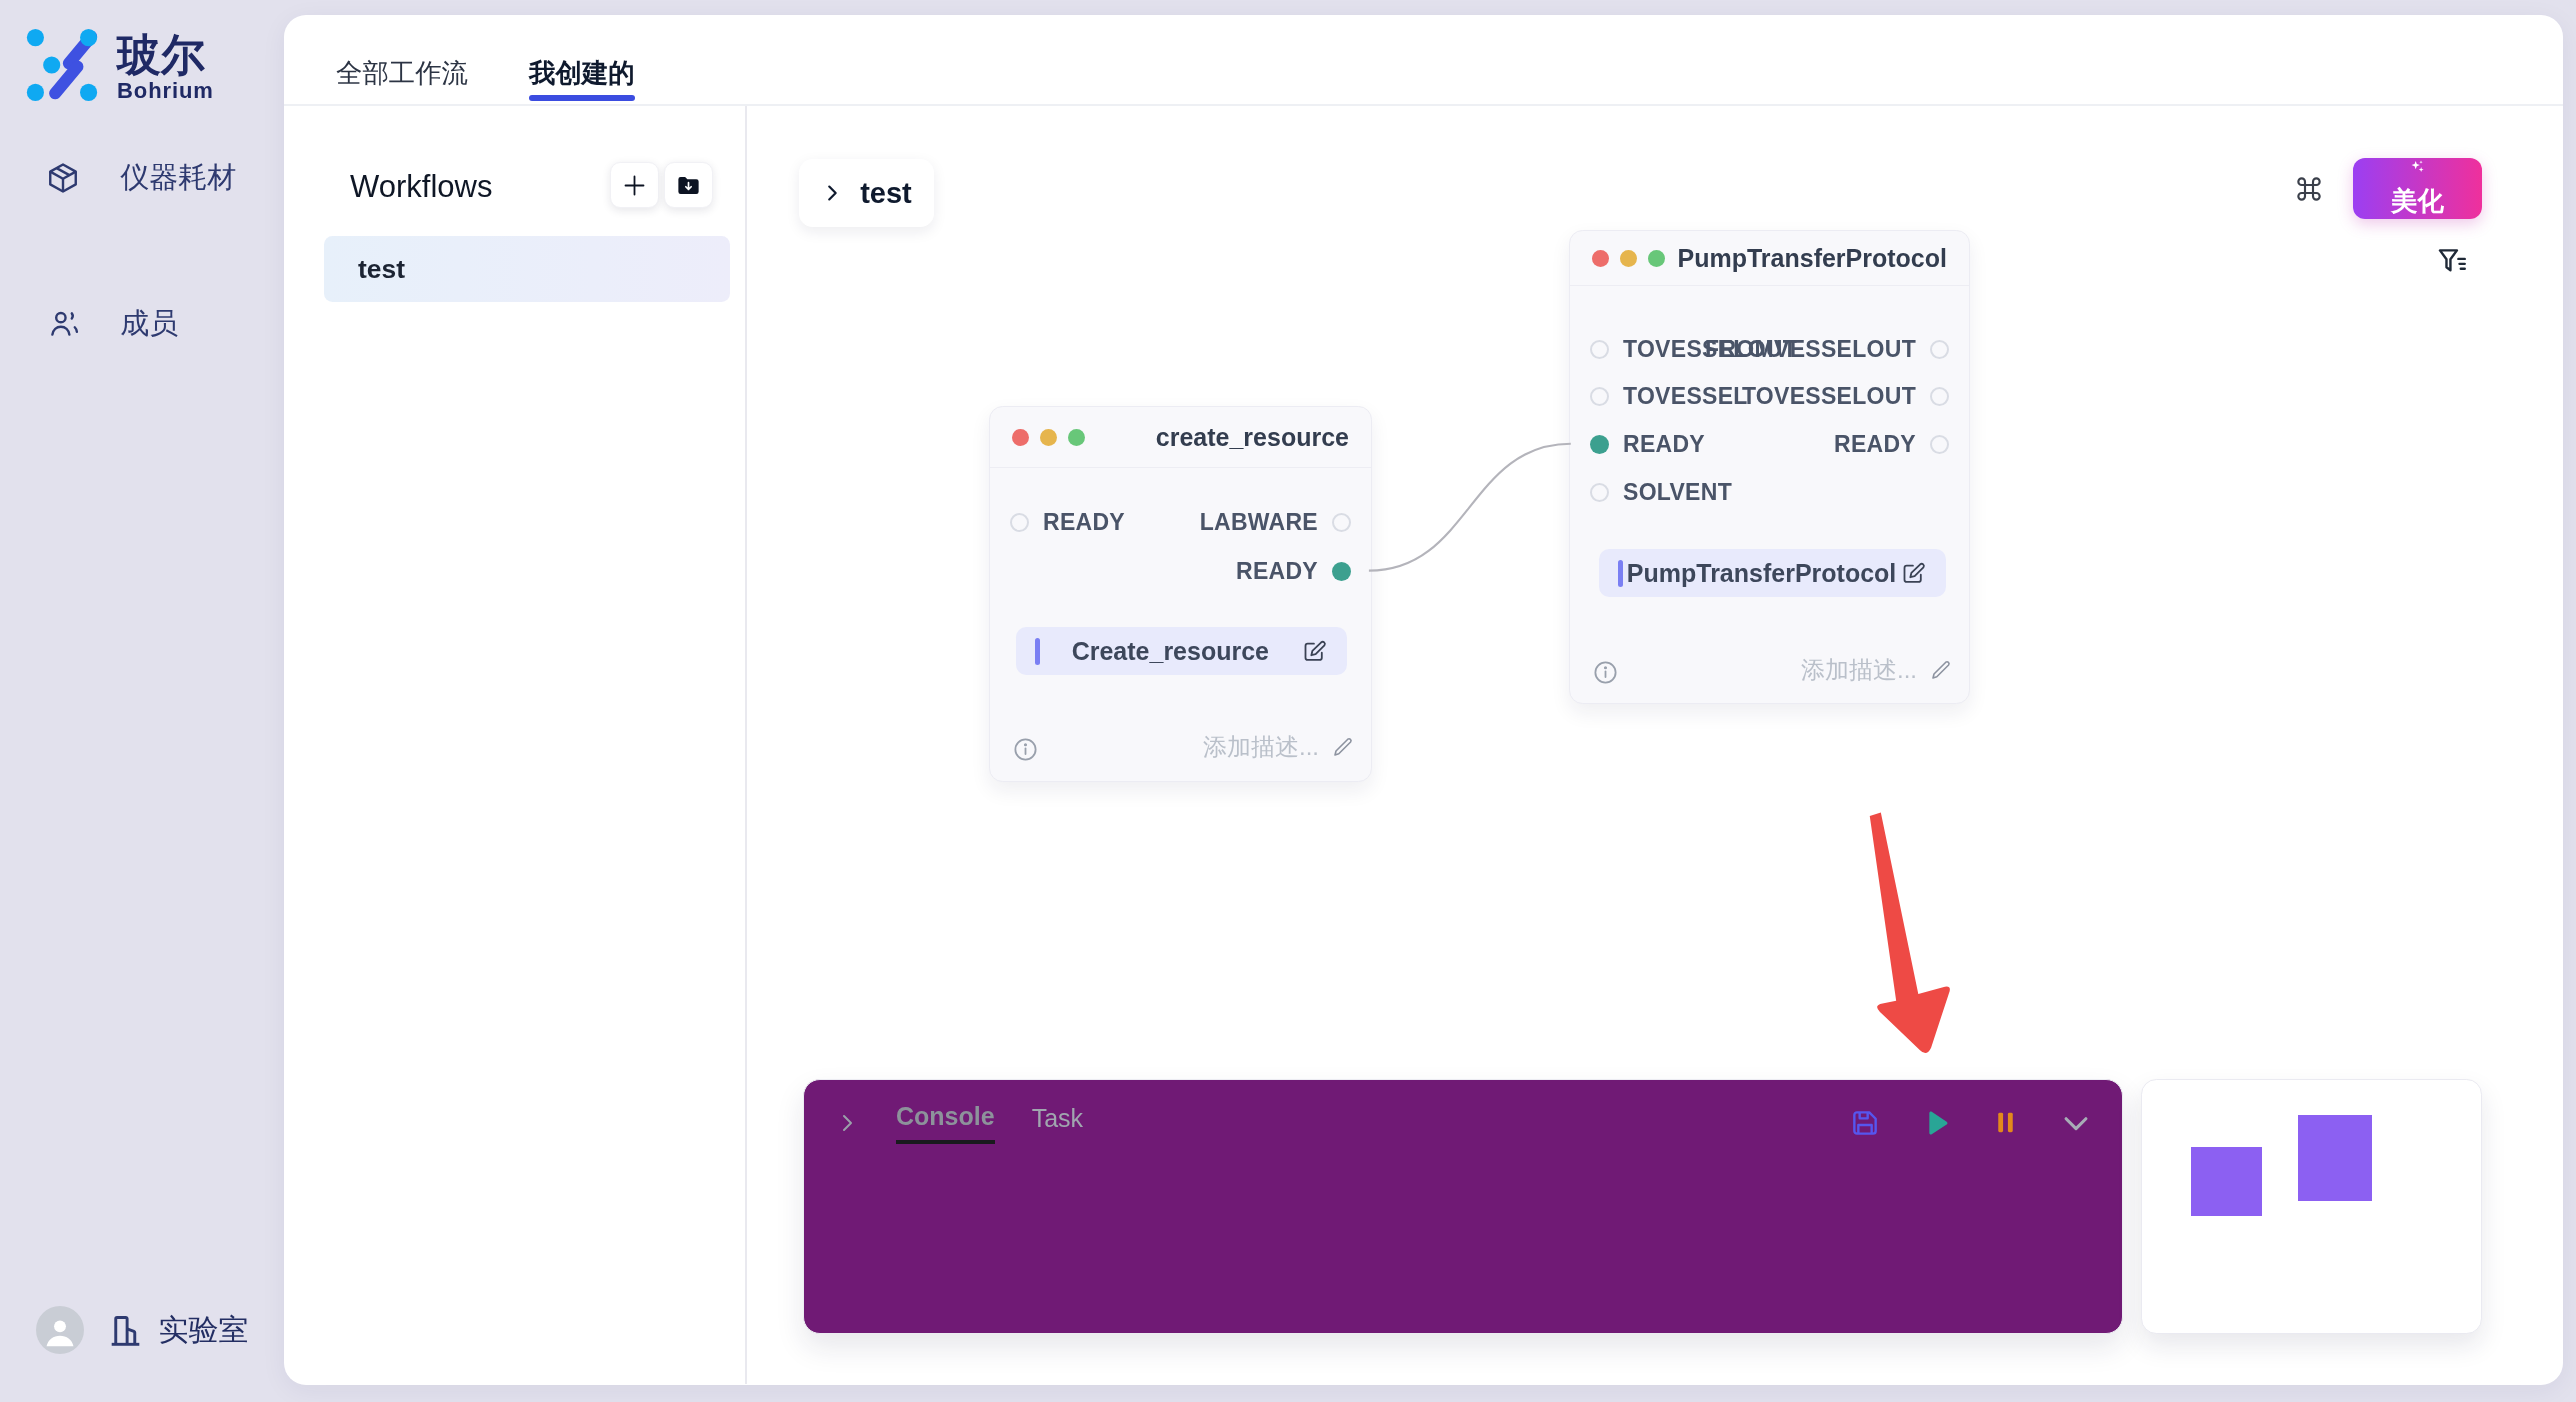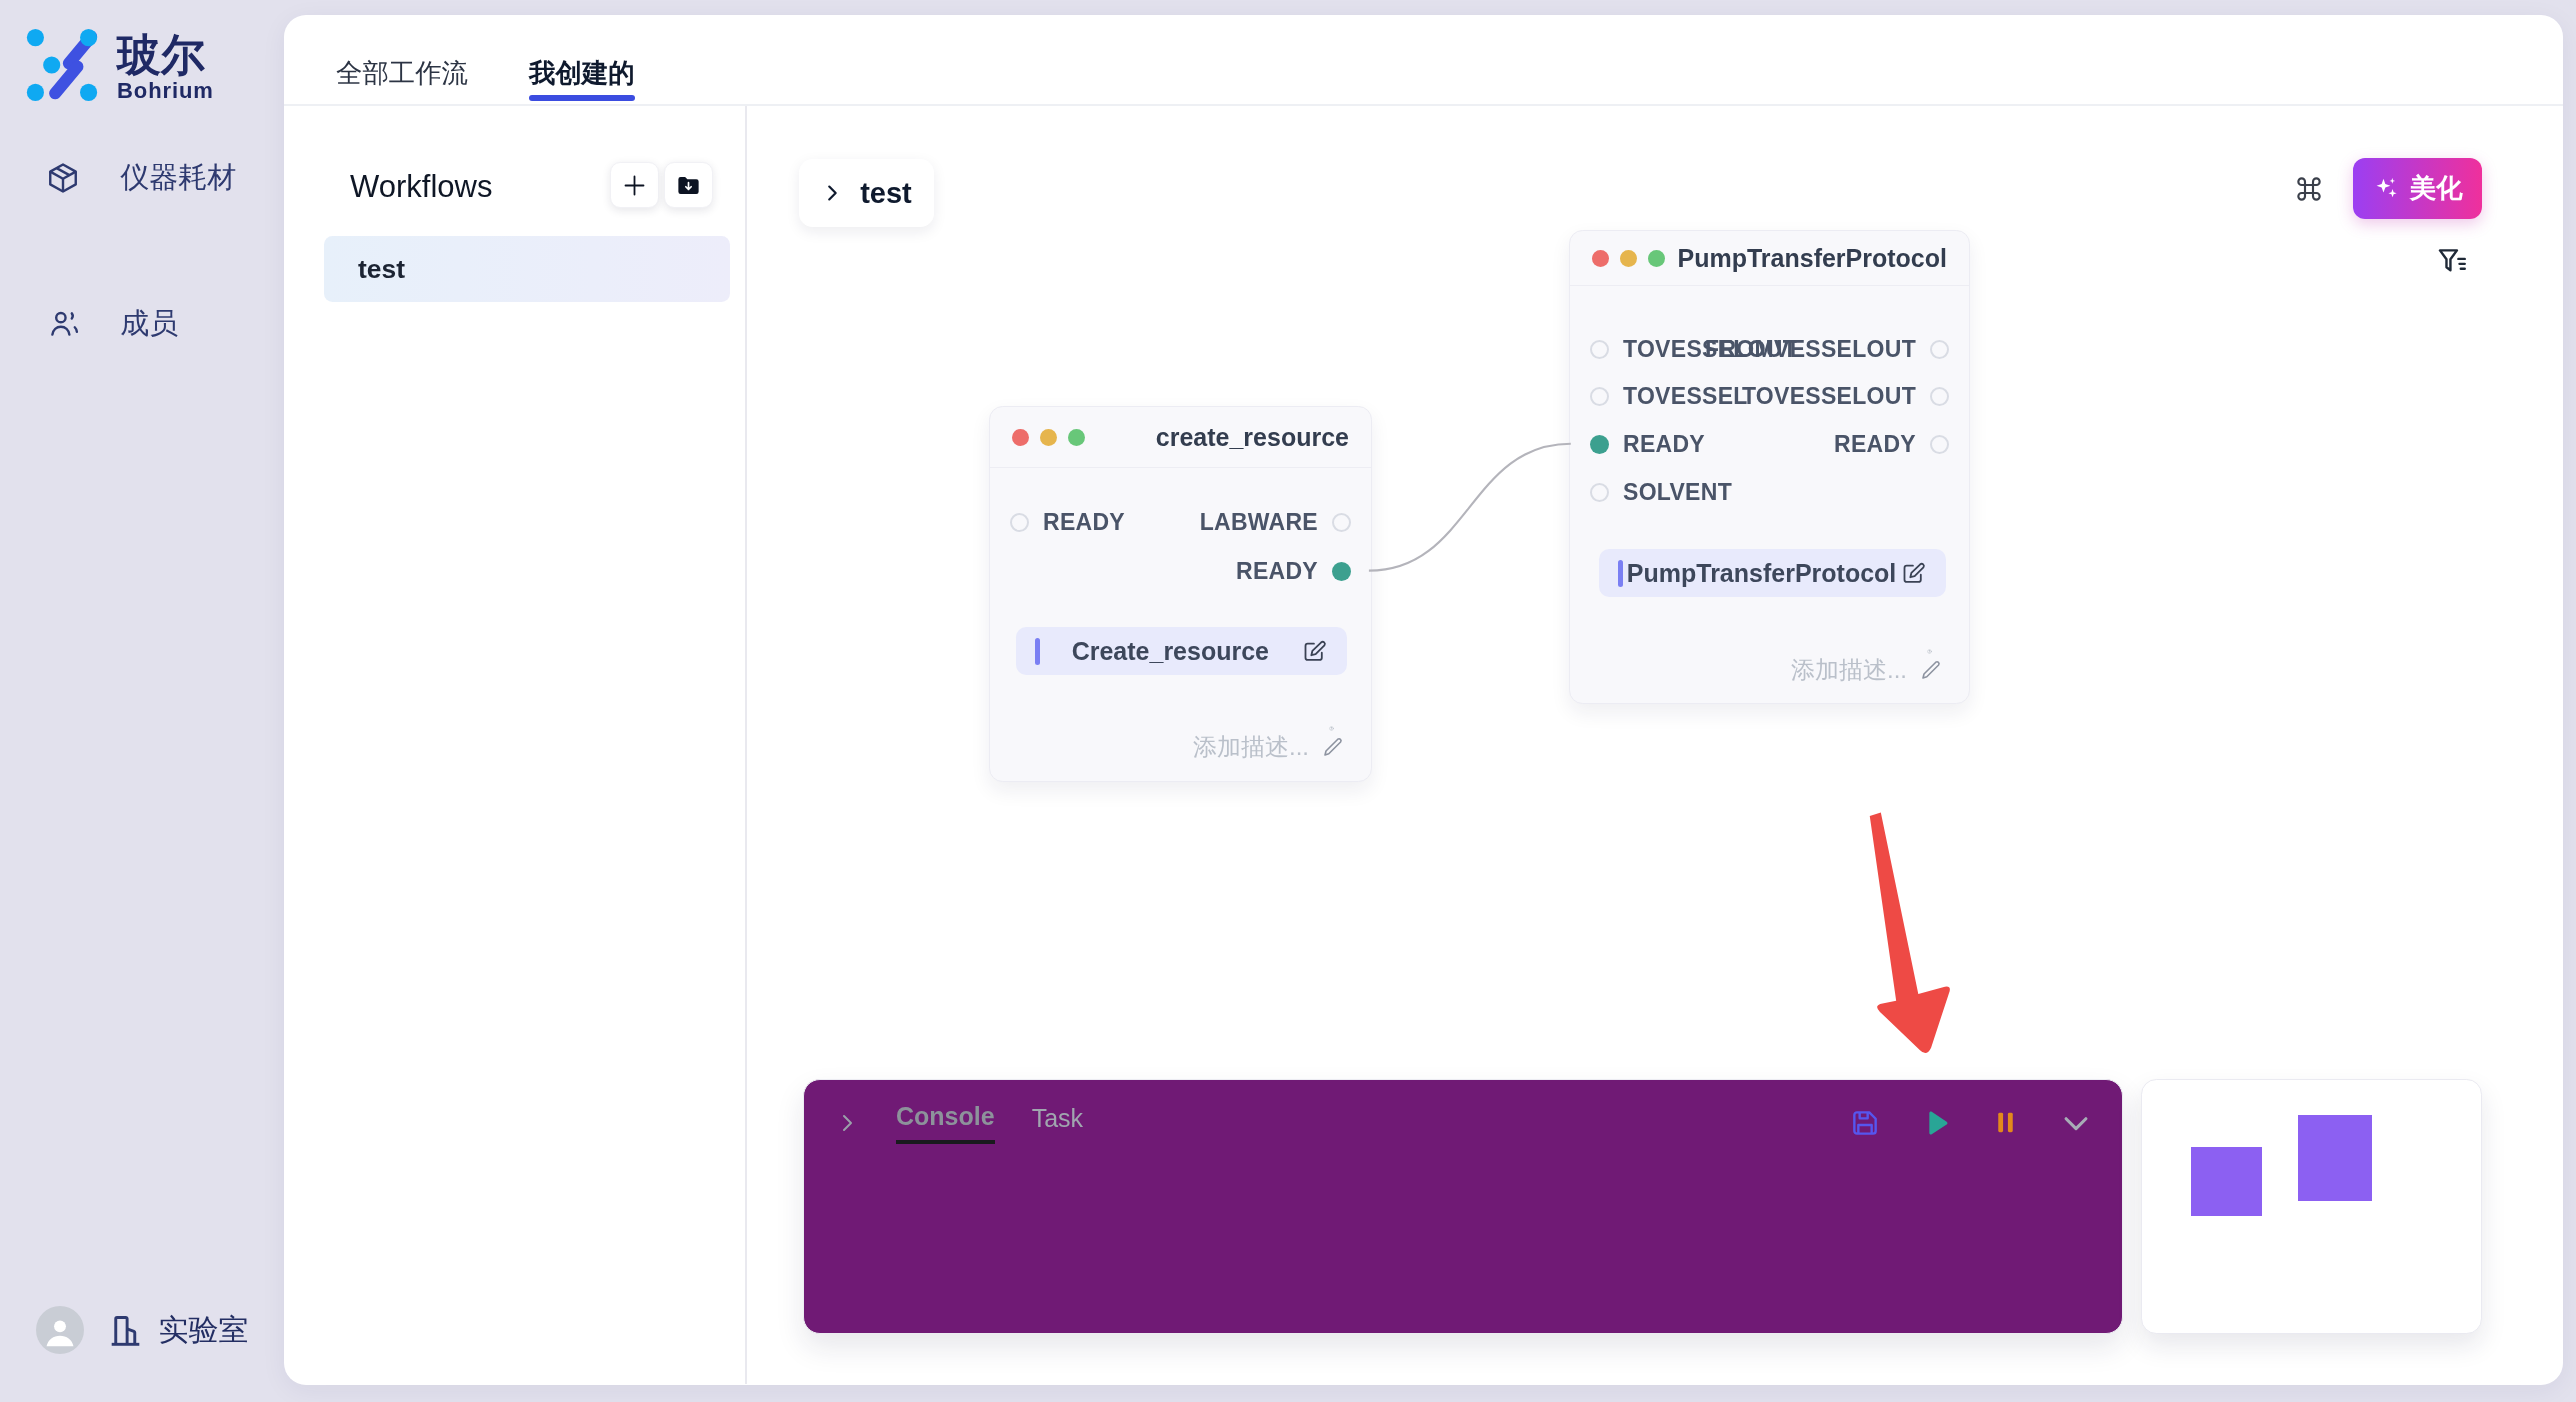--- a/index.html
+++ b/index.html
@@ -47,42 +47,42 @@
     background:linear-gradient(90deg,#e7f0fa,#ededfa); display:flex; align-items:center; padding-left:34px; cursor:pointer; }
   .wf-item span { font-size:26.4px; font-weight:600; color:#1c2433; }
 
   
   .breadcrumb { position:absolute; left:799px; top:159px; width:135px; height:68px; background:#fff; border-radius:13.6px;
     box-shadow:0 4.3px 13.6px rgba(25,25,60,.08); display:flex; align-items:center; justify-content:center; gap:17px; cursor:pointer; }
   .breadcrumb span { font-size:29px; font-weight:bold; color:#0f1a2e; }
   .cmd-btn { position:absolute; left:2290px; top:170px; width:37px; height:37px; display:flex; align-items:center; justify-content:center; cursor:pointer; }
   .beautify-btn { position:absolute; left:2353px; top:158px; width:129px; height:61px; border-radius:12px;
     display:flex; align-items:center; justify-content:center; gap:8.5px; cursor:pointer;
-    box-shadow:0 5.1px 15.3px rgba(190,40,170,.25); }
+    box-shadow:0 5.1px 15.3px rgba(190,40,170,.25);flex-direction:column; }
   .beautify-btn span { font-size:26.4px; font-weight:bold; color:#fff; }
   .filter-btn { position:absolute; left:2433px; top:242px; width:37px; height:37px; display:flex; align-items:center; justify-content:center; cursor:pointer; }
 
   
   .node { position:absolute; background:#f8f8fb; border:0.9px solid #ececf3; border-radius:13.6px;
     box-shadow:0 8.5px 20.4px rgba(30,30,70,.07); }
   .node-header { position:absolute; left:0; right:0; top:0; display:flex; align-items:center; padding:0 22px; border-bottom:1.7px solid #ededf3; }
   .traffic { display:flex; gap:11px; }
   .tdot { width:17px; height:17px; border-radius:50%; }
   .node-title { margin-left:auto; font-size:25px; font-weight:600; color:#333d4f; }
   .port-row { position:absolute; height:37px; display:flex; align-items:center; gap:13.6px; }
   .port-row.in { left:20.4px; }
   .port-row.out { right:20.4px; flex-direction:row-reverse; }
   .pdot { width:19px; height:19px; border-radius:50%; border:2.6px solid #d9dce4; background:transparent; }
   .pdot.filled { border:none; background:#3ca08f; }
   .plabel { font-size:23px; font-weight:bold; color:#4a5468; letter-spacing:0.3px; }
   .pill { position:absolute; left:25.6px; right:24px; height:48px; background:#e8eafc; border-radius:10.2px;
     display:flex; align-items:center; padding:0 19px; cursor:pointer; }
   .pill .bar { width:5.1px; height:27px; border-radius:2.6px; background:#7a7ff3; }
   .pill .ptxt { flex:1; text-align:center; font-size:25px; font-weight:bold; color:#3d475b; }
-  .node-footer { position:absolute; left:22px; right:26px; height:37px; display:flex; align-items:flex-end;flex-direction:column; }
+  .node-footer { position:absolute; left:22px; right:16px; height:37px; display:flex; align-items:flex-end; }
   .desc { margin-left:auto; font-size:24px; color:#bac0ca; display:flex; align-items:center; gap:12px; }
 
   
   .console { position:absolute; left:803px; top:1079px; width:1320px; height:255px; background:#701a75;
     border:0.9px solid #ececf2; border-radius:17px; box-shadow:0 13.6px 29px rgba(30,30,70,.10); }
   .console-header { position:absolute; left:31px; right:29px; top:15.3px; height:55px; display:flex; align-items:center; gap:37px; }
   .ctab { font-size:25px; color:#a0a6af; padding-bottom:8.5px; cursor:pointer; }
   .ctab.active { color:#8d929b; font-weight:600; border-bottom:4.3px solid #191a1e; }
   .console-actions { margin-left:auto; display:flex; align-items:center; gap:39px; }
   .console-actions > div { cursor:pointer; display:flex; align-items:center; }

